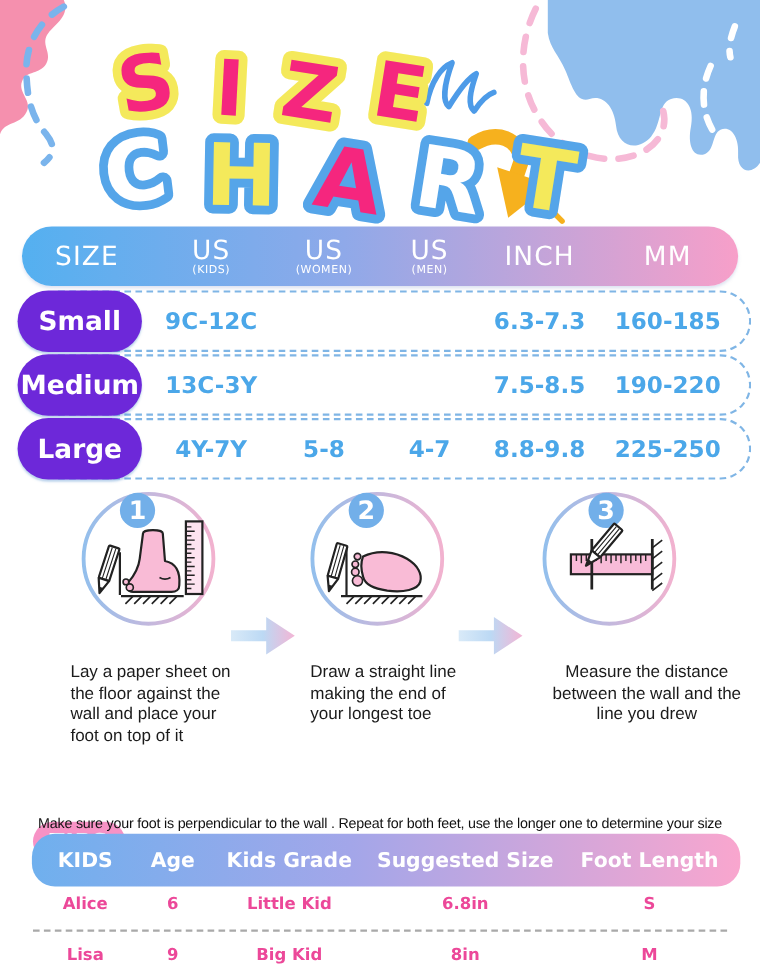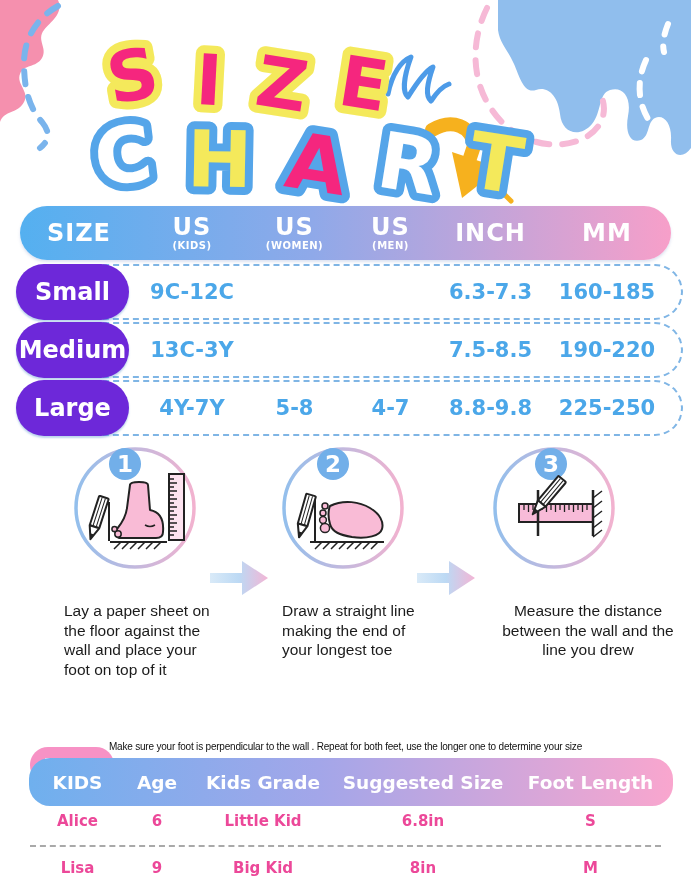--- a/index.html
+++ b/index.html
@@ -19,21 +19,21 @@
 
   
   .cols6{display:grid;grid-template-columns:118px 108px 97px 95px 105px 128px;align-items:center;justify-items:center;}
   .table-header{
     left:20px;top:206px;width:651px;height:54px;border-radius:28px;
     background:linear-gradient(90deg,#54B0F0 0%,#8FA9E9 45%,#F79FC9 100%);
     box-shadow:0 2px 3px rgba(120,140,200,.25);
   }
   .table-header .cols6{height:100%;}
   .hcell{display:flex;flex-direction:column;align-items:center;justify-content:flex-start;color:#fff;
-    font-family:"DejaVu Sans",sans-serif;font-weight:bold;}
+    font-family:"DejaVu Sans",sans-serif;font-weight:normal;}
   .hmain{font-size:24px;letter-spacing:1px;line-height:24px;}
   .hsub{font-size:10px;line-height:13px;letter-spacing:.5px;}
 
   .size-row{left:16px;width:669px;height:56px;}
   .row-dash{position:absolute;left:9px;right:2px;top:0;bottom:0;border:2px dashed #7FB5E5;border-radius:28px;}
   .row-pill{position:absolute;left:0;top:0;width:113px;height:56px;background:#6d28d9;border-radius:28px;
     display:flex;align-items:center;justify-content:center;color:#fff;
     font-family:"DejaVu Sans",sans-serif;font-weight:bold;font-size:24px;
     box-shadow:0 2px 2px rgba(60,130,200,.35);}
   .row-vals{position:absolute;left:4px;top:0;width:651px;height:56px;color:#4BA7E9;
@@ -47,21 +47,21 @@
   .arrow-1{left:208px;} .arrow-2{left:415px;}
   .step-text{top:601px;font-size:15.5px;line-height:19.5px;color:#1b1b1b;}
   .step-text-1{left:64px;width:162px;}
   .step-text-2{left:282px;width:152px;}
   .step-text-3{left:500px;width:176px;text-align:center;}
 
   
   .tips-pill{left:30px;top:699px;width:84px;height:36px;border-radius:18px;background:#F792C5;
     display:flex;align-items:center;justify-content:center;color:#fff;
     font-family:"DejaVu Sans",sans-serif;font-weight:bold;font-size:20px;letter-spacing:1px;margin-top:48px;}
-  .tips-text{left:0;top:741px;width:691px;text-align:center;font-size:10px;letter-spacing:-0.2px;color:#111;}
+  .tips-text{left:0;top:741px;width:691px;text-align:center;font-size:13px;letter-spacing:-0.2px;color:#111;}
 
   
   .cols5{display:grid;grid-template-columns:97px 62px 150px 170px 165px;align-items:center;justify-items:center;}
   .kids-header{
     left:29px;top:758px;width:644px;height:48px;border-radius:21px;
     background:linear-gradient(90deg,#6FB0EE 0%,#A3A6E9 45%,#F9A6CE 100%);
   }
   .kids-header .cols5{height:100%;color:#fff;font-family:"DejaVu Sans",sans-serif;font-weight:bold;font-size:18.5px;}
   .kids-row{left:29px;width:644px;height:40px;color:#ec4899;
     font-family:"DejaVu Sans",sans-serif;font-weight:bold;font-size:15px;}

